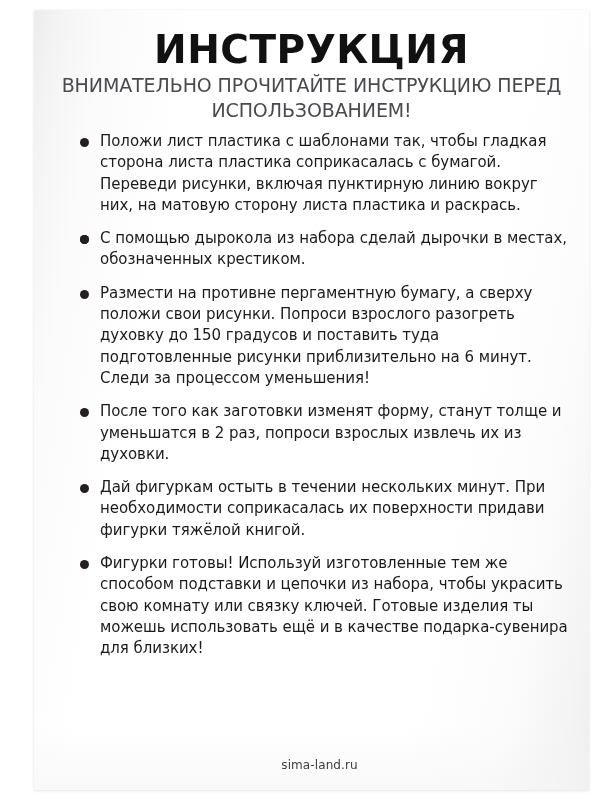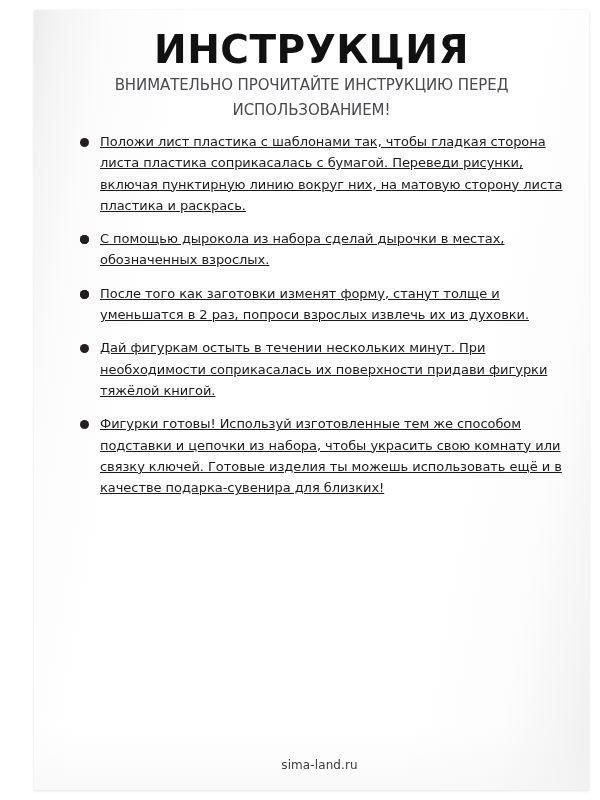--- a/index.html
+++ b/index.html
@@ -67,44 +67,43 @@
     color: #111112;
     line-height: 1;
   }
 
   .doc-subtitle {
     position: absolute;
     left: 20px;
     top: 63px;
     width: 515px;
     text-align: center;
-    font-size: 15px;
+    font-size: 19px;
     font-weight: 400;
     color: #4a4a4e;
     line-height: 25px;
     letter-spacing: -0.1px;
   }
 
   .steps {
     position: absolute;
     left: 22px;
     top: 121px;
     width: 515px;
   }
 
   .step {
     position: relative;
     padding-left: 44px;
     margin-bottom: 12px;
-    font-size: 13px;
+    font-size: 15px;
     line-height: 21.3px;
     color: #1b1b1d;
     letter-spacing: -0.05px;
     text-align: left;
-    text-decoration: underline;
   }
   .step:last-child { margin-bottom: 0; }
 
   .bullet {
     position: absolute;
     left: 24px;
     top: 7px;
     width: 9px;
     height: 9px;
     border-radius: 50%;
@@ -139,26 +138,27 @@
           <span class="bullet"></span>
           <span>Положи лист пластика с шаблонами так, чтобы гладкая сторона листа пластика соприкасалась с бумагой. Переведи рисунки, включая пунктирную линию вокруг них, на матовую сторону листа пластика и раскрась.</span>
         </div>
 
         <div class="step">
           <span class="bullet"></span>
         </div>
 
         <div class="step">
           <span class="bullet"></span>
-          <span>С помощью дырокола из набора сделай дырочки в местах, обозначенных взрослых.</span>
+          <span>С помощью дырокола из набора сделай дырочки в местах, обозначенных крестиком.</span>
         </div>
 
 
         <div class="step">
           <span class="bullet"></span>
+          <span>Размести на противне пергаментную бумагу, а сверху положи свои рисунки. Попроси взрослого разогреть духовку до 150 градусов и поставить туда подготовленные рисунки приблизительно на 6 минут. Следи за процессом уменьшения!</span>
         </div>
 
         <div class="step">
           <span class="bullet"></span>
           <span>После того как заготовки изменят форму, станут толще и уменьшатся в 2 раз, попроси взрослых извлечь их из духовки.</span>
         </div>
 
         <div class="step">
           <span class="bullet"></span>
           <span>Дай фигуркам остыть в течении нескольких минут. При необходимости соприкасалась их поверхности придави фигурки тяжёлой книгой.</span>

